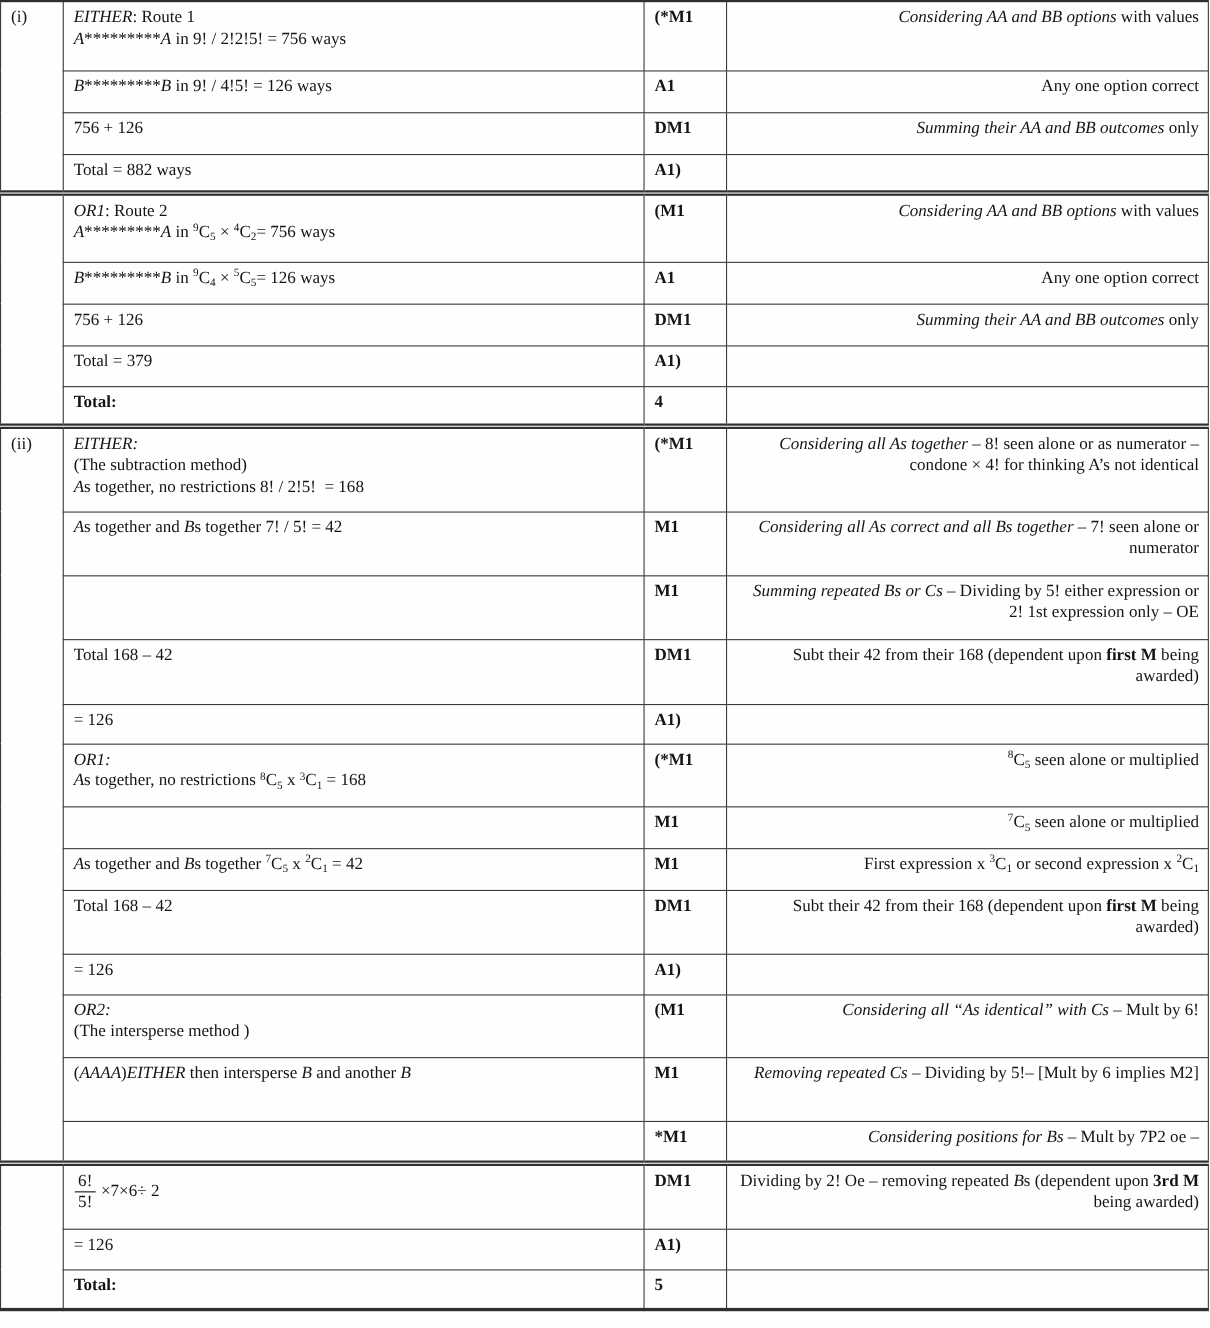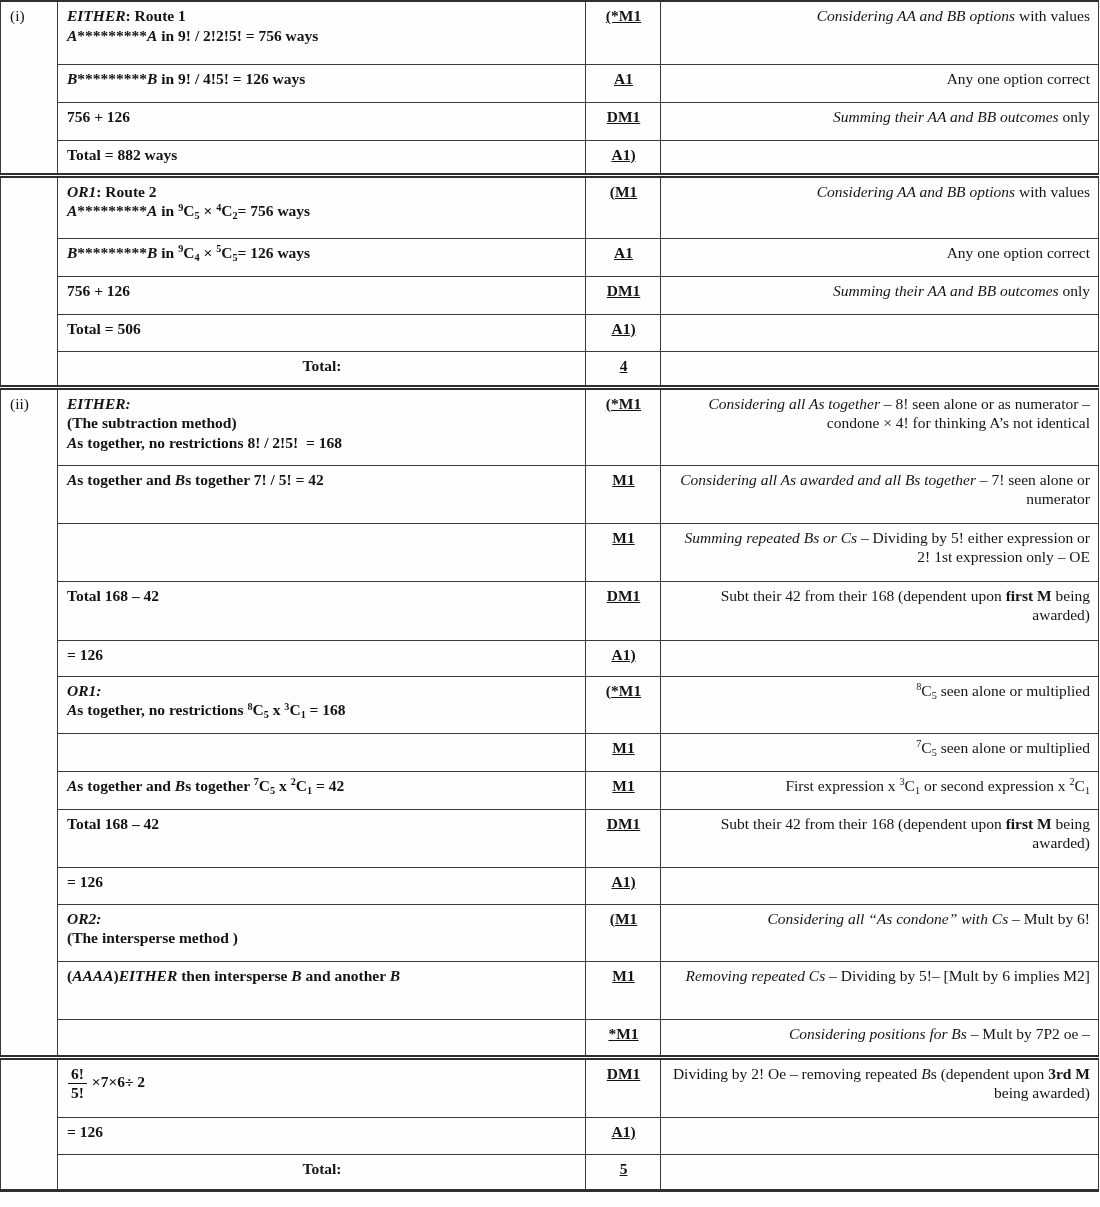--- a/index.html
+++ b/index.html
@@ -31,35 +31,34 @@
     padding: 4px 8px 4px 9px;
     overflow: hidden;
     word-wrap: break-word;
   }
   td.part-cell {
     border-left: none;
     padding-left: 5px;
     padding-top: 6px;
     vertical-align: top;
   }
-  td.work-cell { vertical-align: top; font-weight: bold; }
+  td.work-cell { vertical-align: top; }
   td.work-right {
-    text-align: center;
+    text-align: left;
     font-weight: bold;
     vertical-align: middle;
     padding-right: 8px;
   }
   td.mark-cell {
-    text-align: center;
+    text-align: left;
     font-weight: bold;
     vertical-align: middle;
     padding-right: 10px;
     font-size: 15px;
     white-space: nowrap;
-    text-decoration: underline;
   }
   td.comment-cell { vertical-align: middle; text-align: right; }
   tr.section-start td { border-top: 5px double #2f2f2f; }
   sup {
     font-size: 0.66em;
     vertical-align: baseline;
     position: relative;
     top: -0.55em;
     line-height: 0;
   }
@@ -127,39 +126,39 @@
           <td class="work-cell"><i>B</i>*********<i>B</i> in <sup>9</sup>C<sub>4</sub> × <sup>5</sup>C<sub>5</sub>= 126 ways</td>
           <td class="mark-cell">A1</td>
           <td class="comment-cell">Any one option correct</td>
         </tr>
         <tr style="height: 38px;">
           <td class="work-cell">756 + 126</td>
           <td class="mark-cell">DM1</td>
           <td class="comment-cell"><i>Summing their AA and BB outcomes</i> only</td>
         </tr>
         <tr style="height: 37px;">
-          <td class="work-cell">Total = 506</td>
+          <td class="work-cell">Total = 379</td>
           <td class="mark-cell">A1)</td>
           <td class="comment-cell"></td>
         </tr>
         <tr style="height: 36px;">
           <td class="work-cell work-right">Total:</td>
           <td class="mark-cell">4</td>
           <td class="comment-cell"></td>
         </tr>
         <tr class="section-start" style="height: 78px;">
           <td class="part-cell" rowspan="13">(ii)</td>
           <td class="work-cell"><i>EITHER:</i><br>(The subtraction method)<br><i>A</i>s together, no restrictions 8! / 2!5!&nbsp; = 168</td>
           <td class="mark-cell">(*M1</td>
           <td class="comment-cell"><i>Considering all As together</i> – 8! seen alone or as numerator – condone × 4! for thinking A’s not identical</td>
         </tr>
         <tr style="height: 58px;">
           <td class="work-cell"><i>A</i>s together and <i>B</i>s together 7! / 5! = 42</td>
           <td class="mark-cell">M1</td>
-          <td class="comment-cell"><i>Considering all As awarded and all Bs together</i> – 7! seen alone or numerator</td>
+          <td class="comment-cell"><i>Considering all As correct and all Bs together</i> – 7! seen alone or numerator</td>
         </tr>
         <tr style="height: 58px;">
           <td class="work-cell"></td>
           <td class="mark-cell">M1</td>
           <td class="comment-cell"><i>Summing repeated Bs or Cs</i> – Dividing by 5! either expression or 2! 1st expression only – OE</td>
         </tr>
         <tr style="height: 59px;">
           <td class="work-cell">Total 168 – 42</td>
           <td class="mark-cell">DM1</td>
           <td class="comment-cell">Subt their 42 from their 168 (dependent upon <b>first M</b> being awarded)</td>
@@ -190,21 +189,21 @@
           <td class="comment-cell">Subt their 42 from their 168 (dependent upon <b>first M</b> being awarded)</td>
         </tr>
         <tr style="height: 37px;">
           <td class="work-cell">= 126</td>
           <td class="mark-cell">A1)</td>
           <td class="comment-cell"></td>
         </tr>
         <tr style="height: 57px;">
           <td class="work-cell"><i>OR2:</i><br>(The intersperse method )</td>
           <td class="mark-cell">(M1</td>
-          <td class="comment-cell"><i>Considering all “As condone” with Cs</i> – Mult by 6!</td>
+          <td class="comment-cell"><i>Considering all “As identical” with Cs</i> – Mult by 6!</td>
         </tr>
         <tr style="height: 58px;">
           <td class="work-cell">(<i>AAAA</i>)<i>EITHER</i> then intersperse <i>B</i> and another <i>B</i></td>
           <td class="mark-cell">M1</td>
           <td class="comment-cell"><i>Removing repeated Cs</i> – Dividing by 5!– [Mult by 6 implies M2]</td>
         </tr>
         <tr style="height: 38px;">
           <td class="work-cell"></td>
           <td class="mark-cell">*M1</td>
           <td class="comment-cell"><i>Considering positions for Bs</i> – Mult by 7P2 oe –</td>

